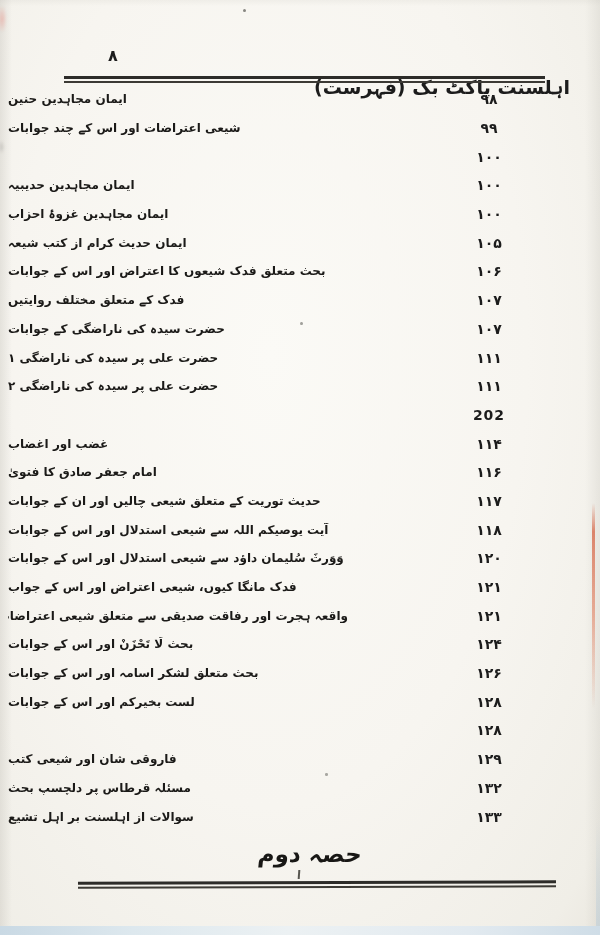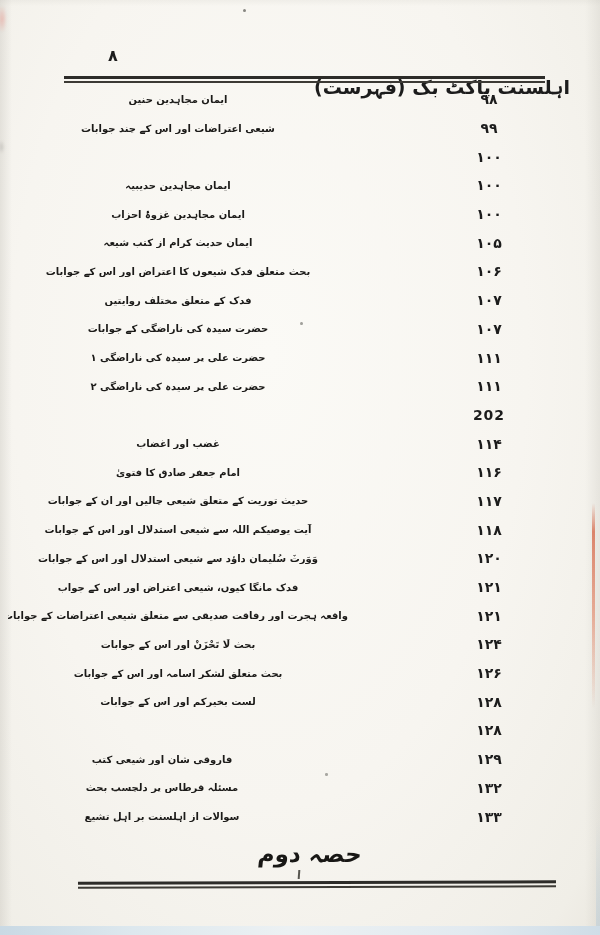--- a/index.html
+++ b/index.html
@@ -58,22 +58,22 @@
   
   .toc-row{direction:ltr;}
   .toc-row .num{
     margin-left:88px;width:46px;flex:none;
     text-align:center;font-size:14px;font-weight:bold;
     font-family:"DejaVu Sans",sans-serif;
     letter-spacing:1px;
   }
   .toc-row .ttl{
     flex:1;margin-right:30px;margin-left:8px;
-    direction:rtl;text-align:center;
-    font-size:10px;font-weight:bold;
+    direction:rtl;text-align:left;
+    font-size:12px;font-weight:bold;
     white-space:nowrap;overflow:hidden;
     color:#1b1a18;
   }
   
   .toc-row:nth-child(24) .ttl,
   .toc-row:nth-child(25) .ttl,
   .toc-row:nth-child(26) .ttl{margin-right:62px;}
 
   
   .footer-heading{

